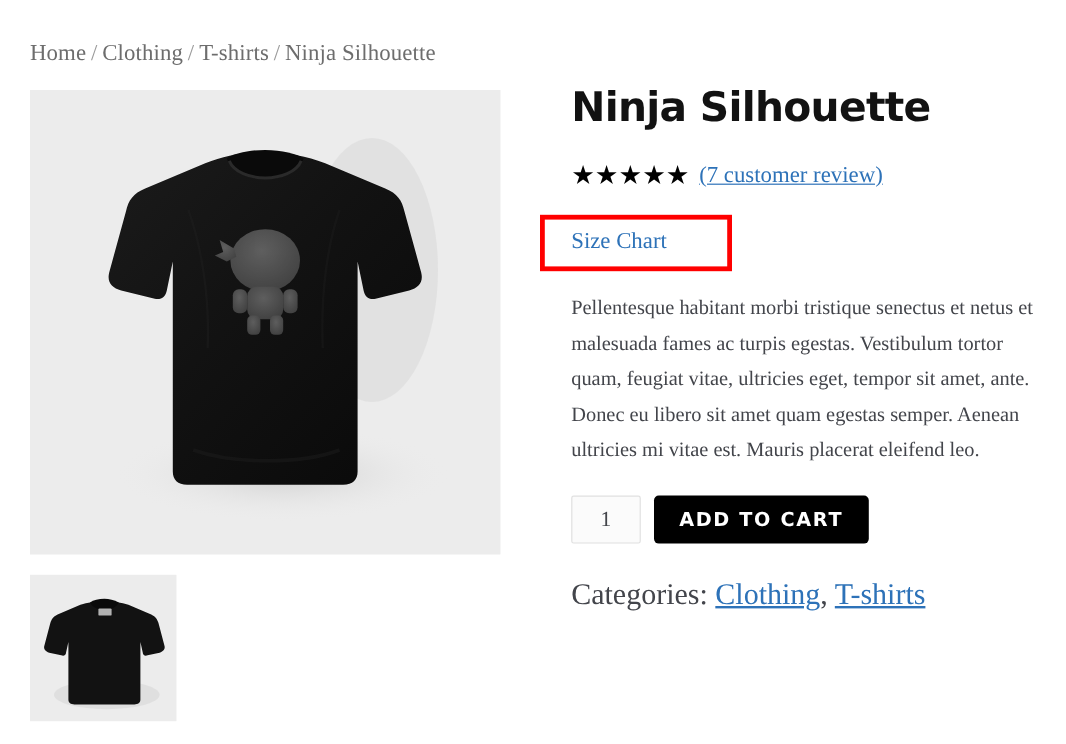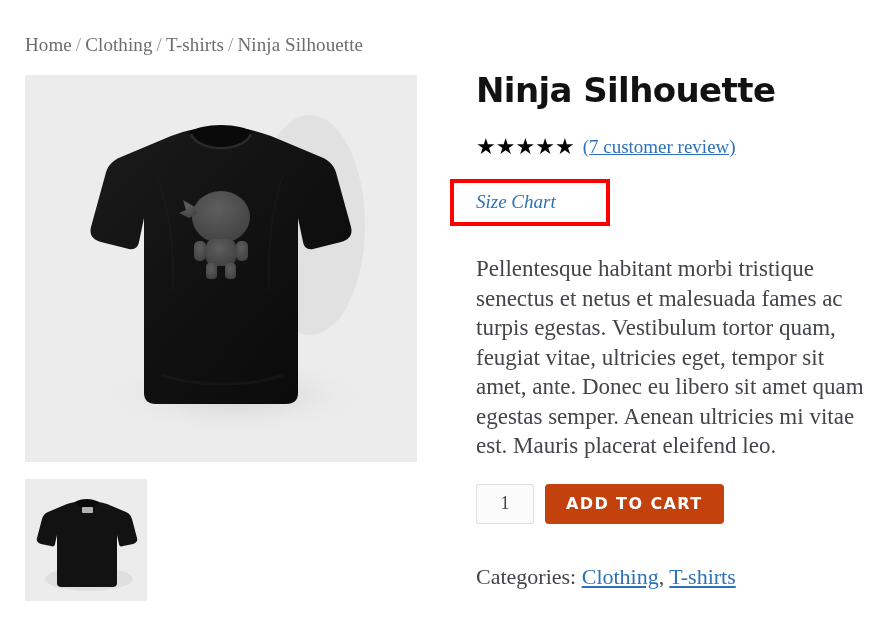--- a/index.html
+++ b/index.html
@@ -111,43 +111,42 @@
     margin-top: 26px;
     font-size: 25px;
     line-height: 28px;
     color: #77a464;
     font-weight: 400;
   }
   .size-chart-zone {
     position: relative;
     margin-top: 20px;
     height: 47px;
-    font-style: italic;
   }
   .size-chart-box {
     position: absolute;
     left: -26px;
     top: 0;
     width: 152px;
     height: 39px;
     border: 4px solid #ff0000;
     box-sizing: content-box;
   }
   .size-chart-link {
     position: absolute;
     left: 0;
     top: 12px;
     font-size: 19px;
     line-height: 22px;
     color: #2d72b8;
     cursor: pointer;
   }
   .description {
-    margin-top: 28px;
-    font-size: 23px;
+    margin-top: 16px;
+    font-size: 17px;
     line-height: 29.5px;
     color: #43454b;
     width: 390px;
   }
   .cart-row {
     margin-top: 23px;
     display: flex;
     align-items: center;
   }
   .qty-input {
@@ -161,35 +160,35 @@
     color: #43454b;
     box-sizing: border-box;
     border-radius: 2px;
     outline: none;
     padding: 0;
   }
   .add-to-cart {
     margin-left: 11px;
     height: 40px;
     padding: 0 21px;
-    background: #c2410c;
+    background: #000000;
     color: #ffffff;
     border: none;
     border-radius: 4px;
     font-family: "DejaVu Sans", "Liberation Sans", sans-serif;
     font-size: 16px;
     font-weight: 700;
     letter-spacing: 1.4px;
     text-transform: uppercase;
     cursor: pointer;
     line-height: 40px;
   }
   .categories {
-    margin-top: 41px;
-    font-size: 22px;
+    margin-top: 31px;
+    font-size: 25px;
     line-height: 24px;
     color: #43454b;
   }
   .categories a {
     color: #2d72b8;
     text-decoration: underline;
     cursor: pointer;
   }
 </style>
 </head>

